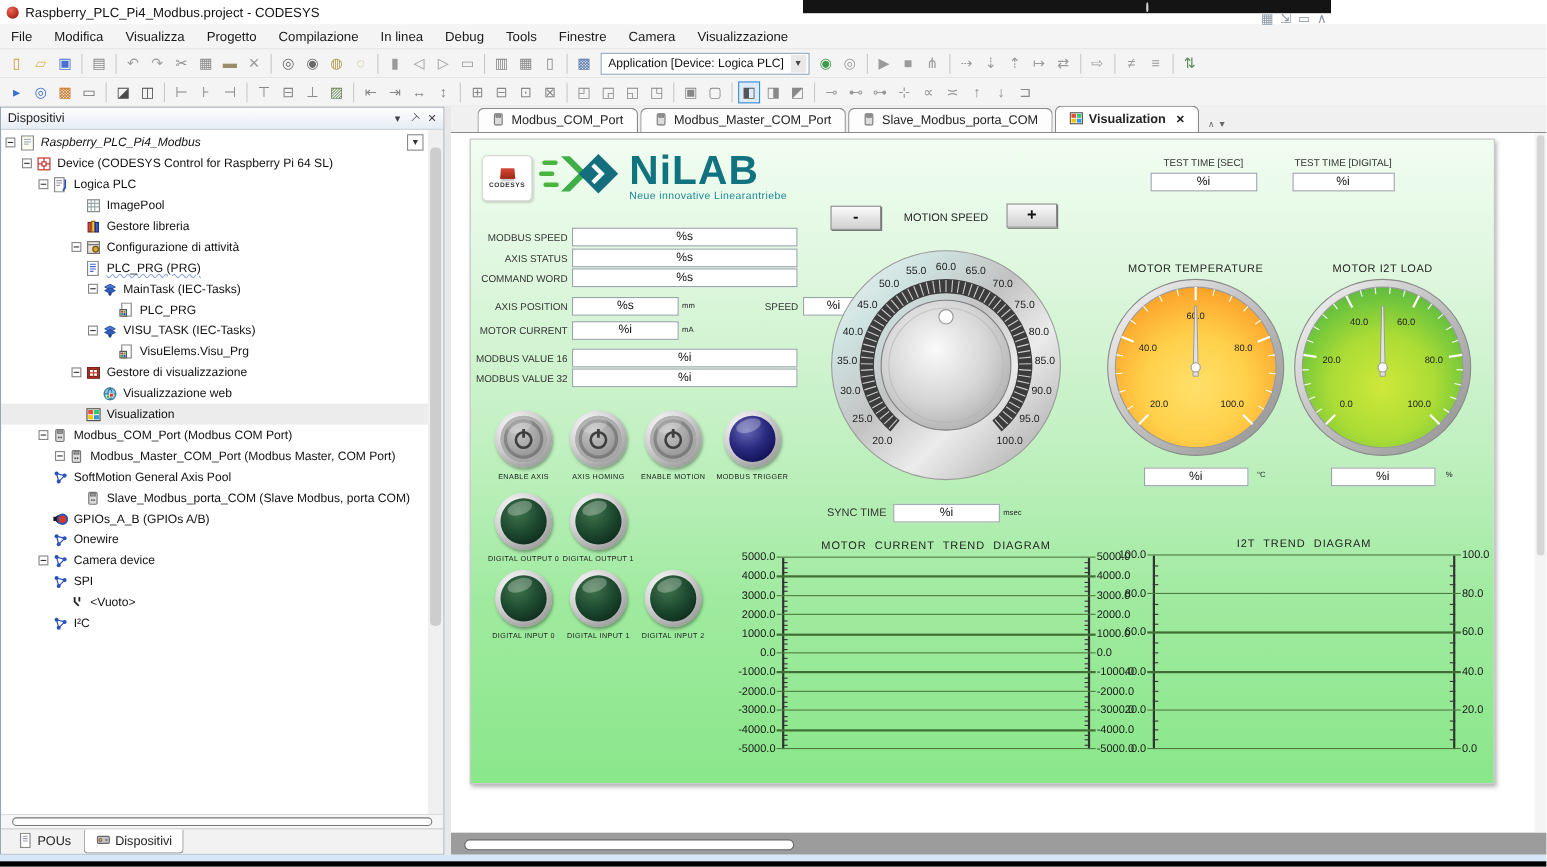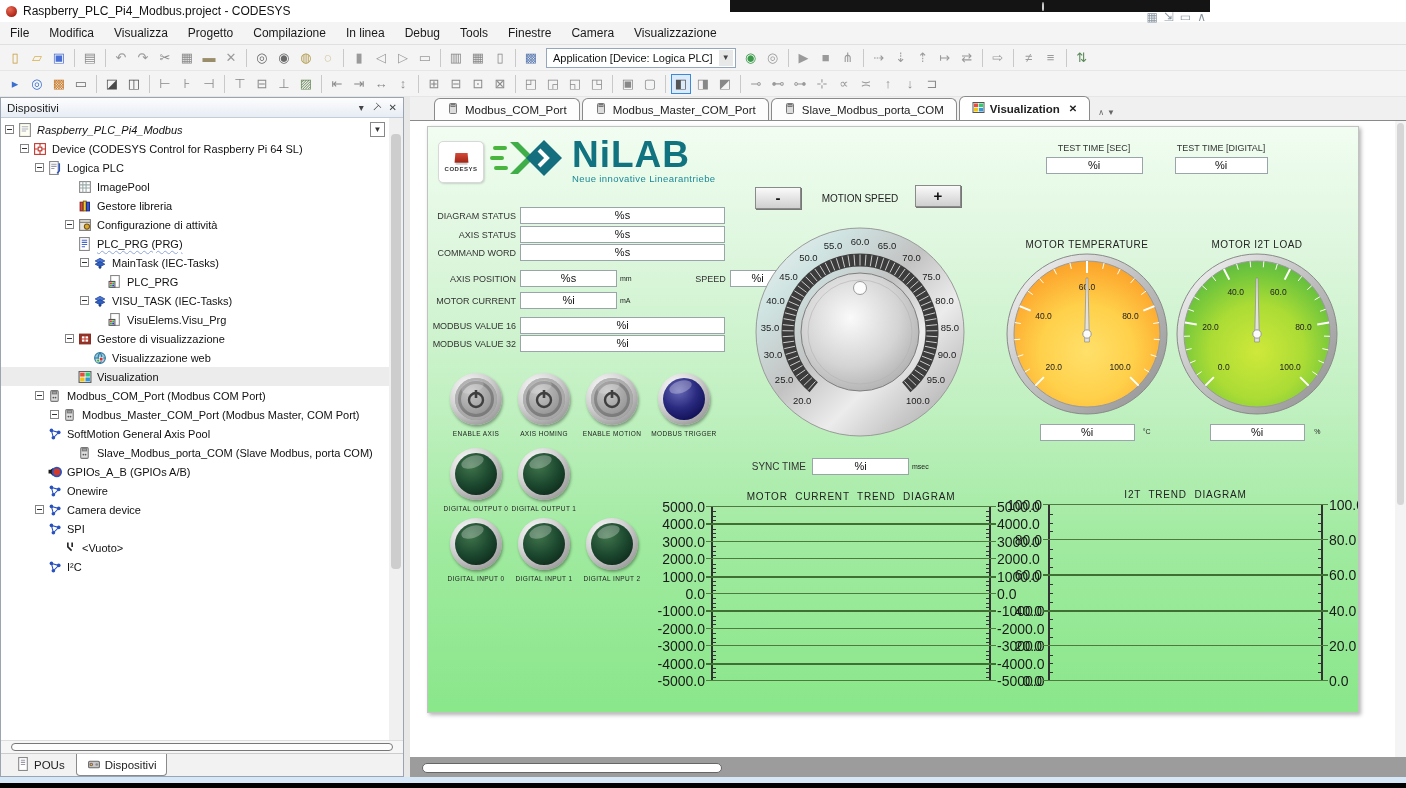--- a/index.html
+++ b/index.html
@@ -164,21 +164,21 @@
   .t2 { left:575px; top:362px; width:365px; height:206px; }
   .ttitle { position:absolute; left:45px; right:45px; top:0; text-align:center; font-size:10px;
             letter-spacing:.8px; word-spacing:4px; color:#222; }
   .plotwrap { position:absolute; left:45px; right:45px; top:16px; bottom:14px; }
   .axis { position:absolute; top:0; bottom:0; width:2px; background:#333; }
   .axis.l { left:0; } .axis.r { right:0; }
   .gl { position:absolute; left:-5px; right:-5px; background:#4e7a3e; }
   .gl.em { background:#3f6f33; }
   .mt { position:absolute; width:5px; height:1px; background:#333; }
   .mt.l { left:0; } .mt.r { right:0; }
-  .yl, .yr { position:absolute; font-size:14px; color:#1a1a1a; transform:translateY(-50%); white-space:nowrap; }
+  .yl, .yr { position:absolute; font-size:10px; color:#1a1a1a; transform:translateY(-50%); white-space:nowrap; }
   .yl { right:100%; margin-right:6px; } .yr { left:100%; margin-left:6px; }
 </style>
 </head>
 <body>
 
 <div class="app">
 
   <div class="titlebar">
     <span class="appdot"></span>
     <span>Raspberry_PLC_Pi4_Modbus.project - CODESYS</span>
@@ -672,21 +672,21 @@
           <div class="tt tt-sec">
             <div class="vlab">TEST TIME [SEC]</div>
             <div class="fld" style="width:97px">%i</div>
           </div>
           <div class="tt tt-min">
             <div class="vlab">TEST TIME [DIGITAL]</div>
             <div class="fld" style="width:93px">%i</div>
           </div>
 
           <div class="srow" style="top:80px">
-            <span class="vlab">DIAGRAM STATUS</span>
+            <span class="vlab">MODBUS SPEED</span>
             <span class="fld w205">%s</span>
           </div>
           <div class="srow" style="top:99px">
             <span class="vlab">AXIS STATUS</span>
             <span class="fld w205">%s</span>
           </div>
           <div class="srow" style="top:117px">
             <span class="vlab">COMMAND WORD</span>
             <span class="fld w205">%s</span>
           </div>

